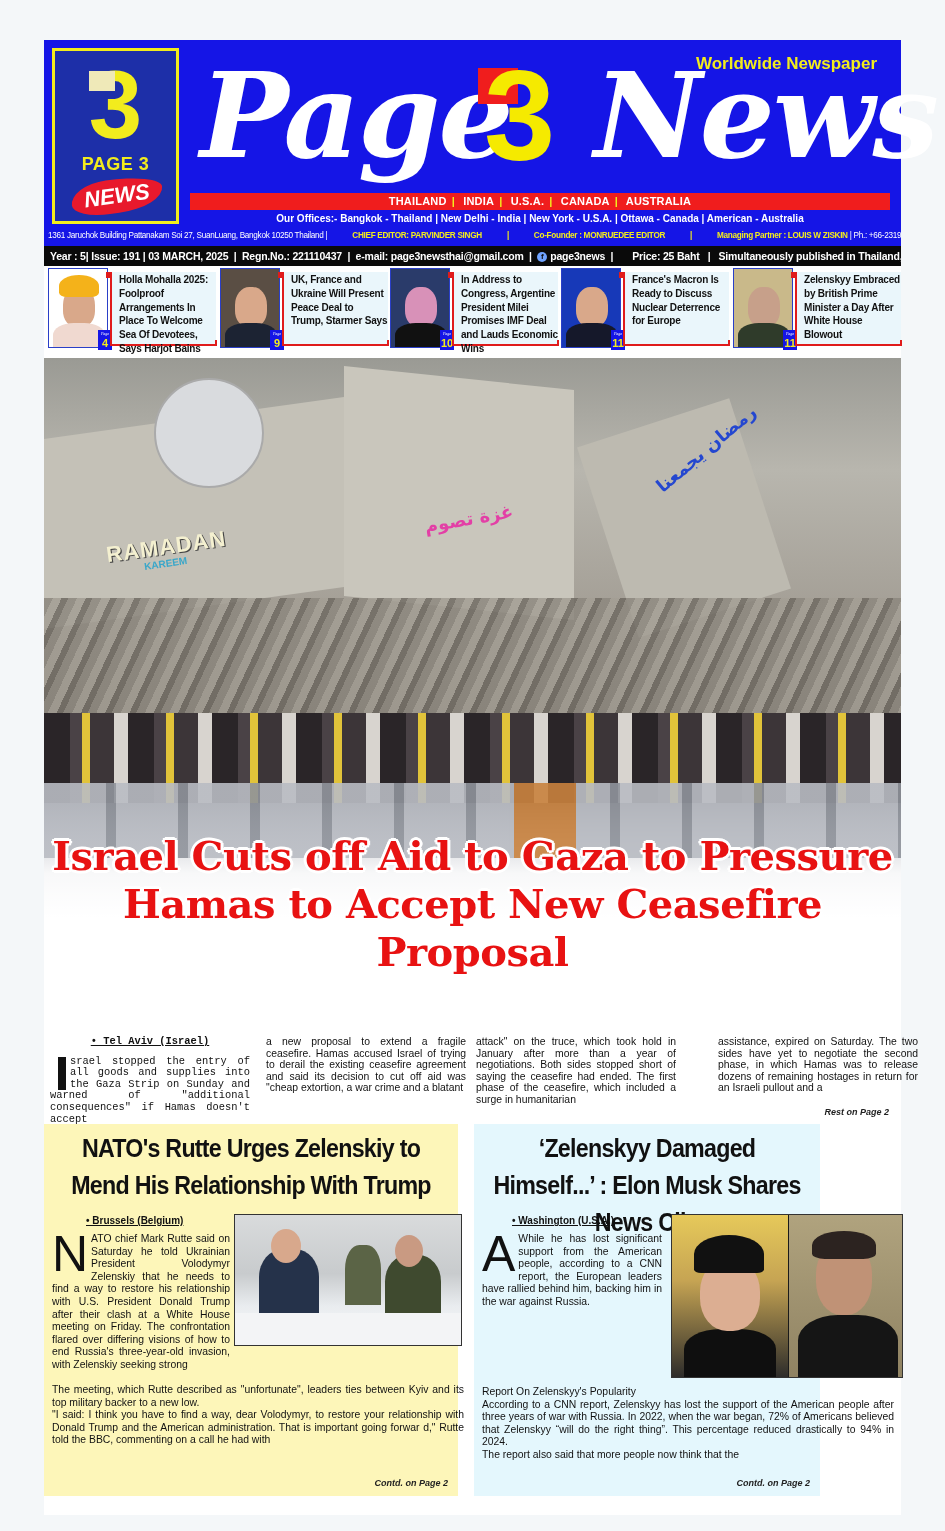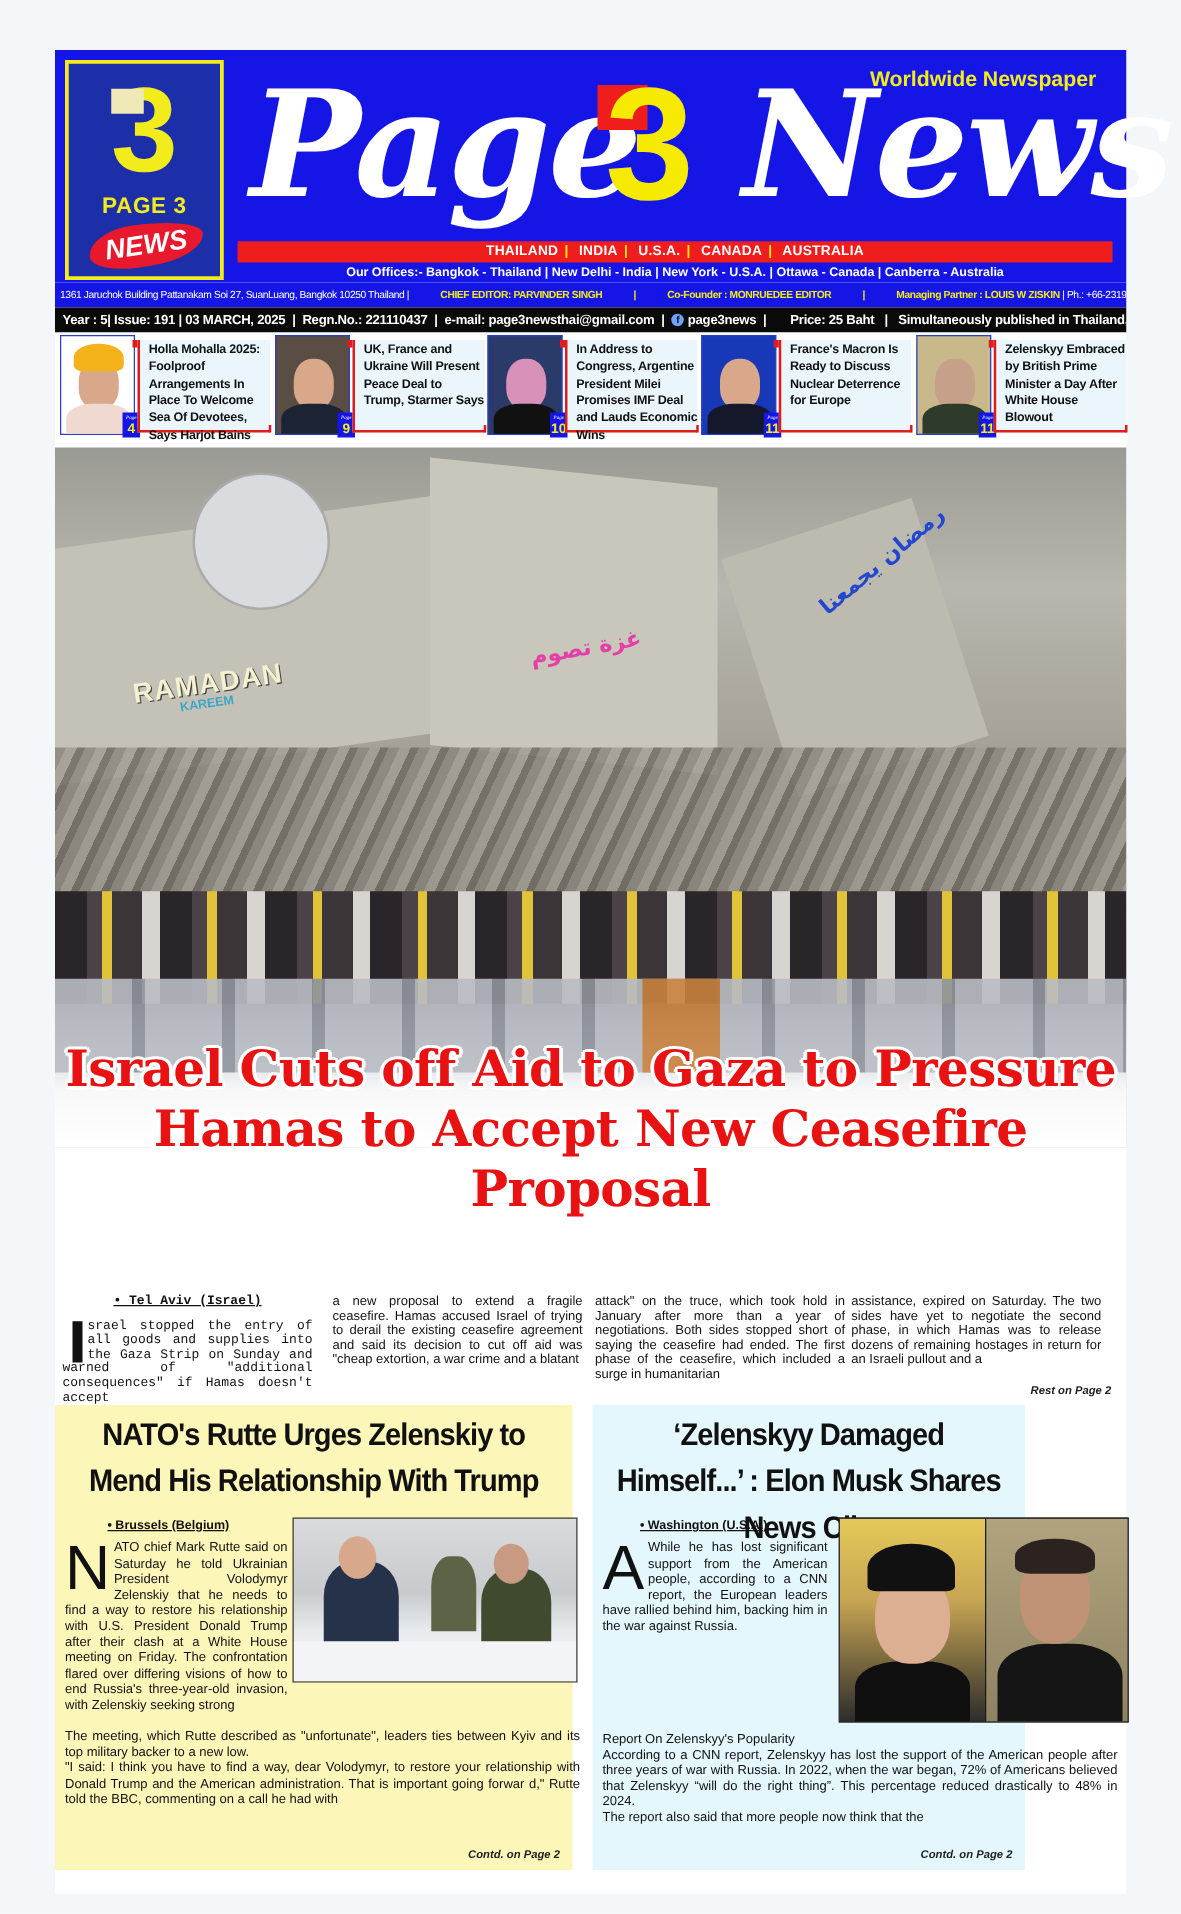--- a/index.html
+++ b/index.html
@@ -123,21 +123,21 @@
     </div>
     <div class="worldwide">Worldwide Newspaper</div>
 
     <div class="country-bar">
       <span>THAILAND</span><span class="sep">|</span>
       <span>INDIA</span><span class="sep">|</span>
       <span>U.S.A.</span><span class="sep">|</span>
       <span>CANADA</span><span class="sep">|</span>
       <span>AUSTRALIA</span>
     </div>
-    <div class="offices">Our Offices:- Bangkok - Thailand |  New Delhi - India |  New York - U.S.A.  |  Ottawa - Canada |  Canberra - Australia</div>
+    <div class="offices">Our Offices:- Bangkok - Thailand |  New Delhi - India |  New York - U.S.A.  |  Ottawa - Canada |  American - Australia</div>
   </header>
 
   <div class="address-bar">
     <span>1361 Jaruchok Building Pattanakam Soi 27, SuanLuang, Bangkok 10250 Thailand</span> |
     <span class="yel">CHIEF EDITOR: PARVINDER SINGH</span> <span class="yel">|</span>
     <span class="yel">Co-Founder : MONRUEDEE EDITOR</span> <span class="yel">|</span>
     <span class="yel">Managing Partner : LOUIS W ZISKIN</span> |
     <span>Ph.: +66-23199643, +66-27194807, Fax: +66-23199644</span>
   </div>
 
@@ -230,21 +230,21 @@
   <h1 class="hero-headline">Israel Cuts off Aid to Gaza to Pressure Hamas to Accept New Ceasefire Proposal</h1>
 
   <section class="main-story">
     <div class="col" style="left:0; top:0;font-family:Liberation Mono, monospace;">
       <span class="dateline">• Tel Aviv (Israel)</span>
       <span class="dropcap-I"></span>
       <span>srael stopped the entry of all goods and supplies into the Gaza Strip on Sunday and warned of "additional consequences" if Hamas doesn't accept</span>
     </div>
     <div class="col" style="left:216px; top:0;">a new proposal to extend a fragile ceasefire. Hamas accused Israel of trying to derail the existing ceasefire agreement and said its decision to cut off aid was "cheap extortion, a war crime and a blatant</div>
     <div class="col" style="left:426px; top:0;">attack" on the truce, which took hold in January after more than a year of negotiations. Both sides stopped short of saying the ceasefire had ended. The first phase of the ceasefire, which included a surge in humanitarian</div>
-    <div class="col" style="left:631px; top:0;">assistance, expired on Saturday. The two sides have yet to negotiate the second phase, in which Hamas was to release dozens of remaining hostages in return for an Israeli pullout and a</div>
+    <div class="col" style="left:668px; top:0;">assistance, expired on Saturday. The two sides have yet to negotiate the second phase, in which Hamas was to release dozens of remaining hostages in return for an Israeli pullout and a</div>
   </section>
   <div class="rest-on">Rest on Page 2</div>
 
   <section class="box yellow">
     <h2 class="box-title">NATO's Rutte Urges Zelenskiy to Mend His Relationship With Trump</h2>
     <div class="dl" style="left:42px;">• Brussels (Belgium)</div>
     <div class="photo rutte-photo">
       <div class="p1"></div>
         <div class="h1"></div>
         <div class="p3"></div>
@@ -274,19 +274,19 @@
       <div class="body2"></div>
         <div class="face2"></div>
         <div class="hair2"></div>
     </div>
     <div class="narrow" style="left:8px; width:180px;">
       <span class="dropcap">A</span>
       <div>While he has lost significant support from the American people, according to a CNN report, the European leaders have rallied behind him, backing him in the war against Russia.</div>
     </div>
     <div class="wide" style="left:8px; top:262px;">
       <div>Report On Zelenskyy's Popularity</div>
-      <div>According to a CNN report, Zelenskyy has lost the support of the American people after three years of war with Russia. In 2022, when the war began, 72% of Americans believed that Zelenskyy “will do the right thing”. This percentage reduced drastically to 48% in 2024.</div>
+      <div>According to a CNN report, Zelenskyy has lost the support of the American people after three years of war with Russia. In 2022, when the war began, 72% of Americans believed that Zelenskyy “will do the right thing”. This percentage reduced drastically to 94% in 2024.</div>
       <div>The report also said that more people now think that the</div>
     </div>
     <div class="contd">Contd. on Page 2</div>
   </section>
 
 </div>
 
 </body></html>

